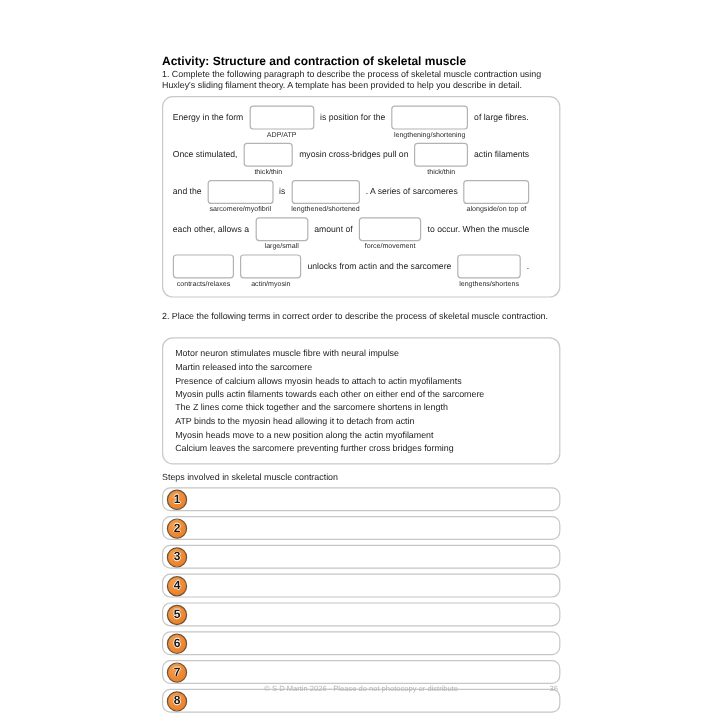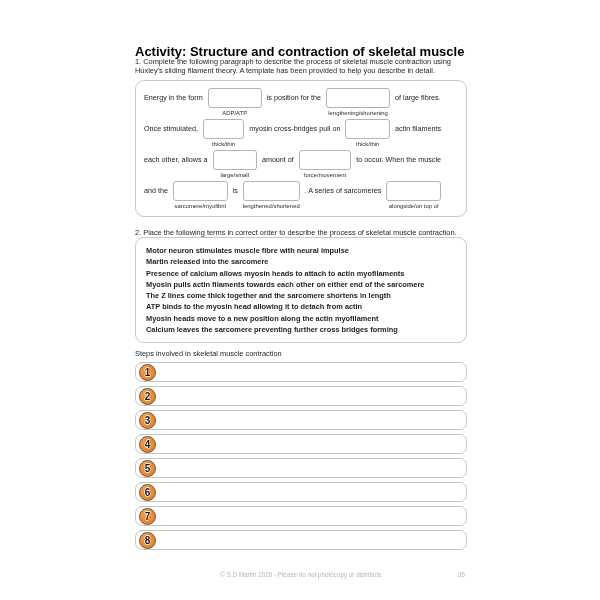--- a/index.html
+++ b/index.html
@@ -9,21 +9,21 @@
     color: #1d1d1d;
     position: relative;
   }
   .content {
     position: absolute;
     left: 135px;
     top: 47px;
     width: 332px;
   }
   .title {
-    font-size: 13px;
+    font-size: 10px;
     font-weight: bold;
     line-height: 9px;
     color: #000;
   }
   .instruction {
     font-size: 7.4px;
     line-height: 9px;
     margin-top: 1px;
   }
   
@@ -60,26 +60,25 @@
     margin-top: 1px;
     color: #2a2a2a;
   }
   
   .sec2-instruction {
     margin-top: 11px;
     font-size: 7.4px;
     line-height: 9px;
   }
   .terms-box {
-    margin-top: 0;
+    margin-top: 13px;
     border: 1px solid #c9c9c9;
     border-radius: 9px;
     padding: 7px 10px;
     background: #fff;
-    font-weight: bold;
   }
   .term {
     font-size: 7.4px;
     line-height: 11.3px;
     color: #1d1d1d;
   }
   .steps-label {
     margin-top: 6px;
     font-size: 7.4px;
     line-height: 9px;
@@ -158,51 +157,67 @@
       </div>
       <span class="t">myosin cross-bridges pull on</span>
       <div class="bw" style="width:54px">
         <div class="bb"></div>
         <div class="bl">thick/thin</div>
       </div>
       <span class="t">actin filaments</span>
     </div>
 
     <div class="fill-row">
+      <span class="t">and the</span>
+      <div class="bw" style="width:58px">
+        <div class="bb"></div>
+        <div class="bl">sarcomere/myofibril</div>
+      </div>
+      <span class="t">is</span>
+      <div class="bw" style="width:60px">
+        <div class="bb"></div>
+        <div class="bl">lengthened/shortened</div>
+      </div>
+      <span class="t">. A series of sarcomeres</span>
+      <div class="bw" style="width:58px">
+        <div class="bb"></div>
+        <div class="bl">alongside/on top of</div>
+      </div>
+    </div>
+
+    <div class="fill-row">
       <span class="t">each other, allows a</span>
       <div class="bw" style="width:55px">
         <div class="bb"></div>
         <div class="bl">large/small</div>
       </div>
       <span class="t">amount of</span>
       <div class="bw" style="width:65px">
         <div class="bb"></div>
         <div class="bl">force/movement</div>
       </div>
       <span class="t">to occur. When the muscle</span>
     </div>
 
     <div class="fill-row">
-      <span class="t">and the</span>
-      <div class="bw" style="width:58px">
-        <div class="bb"></div>
-        <div class="bl">sarcomere/myofibril</div>
-      </div>
-      <span class="t">is</span>
+      <div class="bw" style="width:58px">
+        <div class="bb"></div>
+        <div class="bl">contracts/relaxes</div>
+      </div>
+      <div class="bw" style="width:58px">
+        <div class="bb"></div>
+        <div class="bl">actin/myosin</div>
+      </div>
+      <span class="t">unlocks from actin and the sarcomere</span>
       <div class="bw" style="width:60px">
         <div class="bb"></div>
-        <div class="bl">lengthened/shortened</div>
-      </div>
-      <span class="t">. A series of sarcomeres</span>
-      <div class="bw" style="width:58px">
-        <div class="bb"></div>
-        <div class="bl">alongside/on top of</div>
-      </div>
-    </div>
-
+        <div class="bl">lengthens/shortens</div>
+      </div>
+      <span class="t">.</span>
+    </div>
 
   </div>
 
   <div class="sec2-instruction">2. Place the following terms in correct order to describe the process of skeletal muscle contraction.</div>
 
   <div class="terms-box">
     <div class="term">Motor neuron stimulates muscle fibre with neural impulse</div>
     <div class="term">Martin released into the sarcomere</div>
     <div class="term">Presence of calcium allows myosin heads to attach to actin myofilaments</div>
     <div class="term">Myosin pulls actin filaments towards each other on either end of the sarcomere</div>

